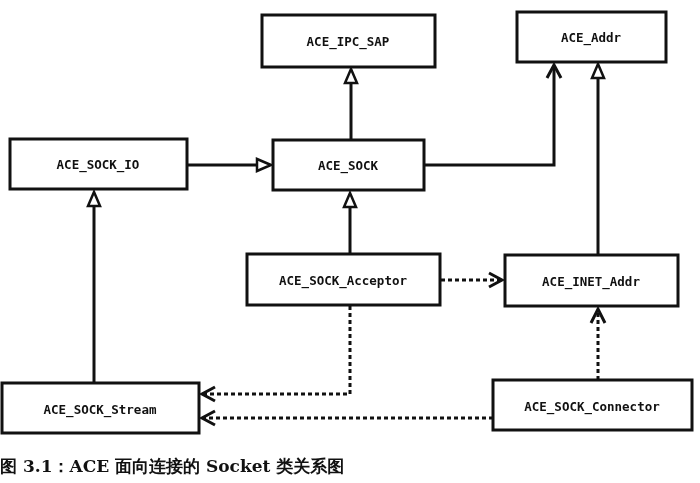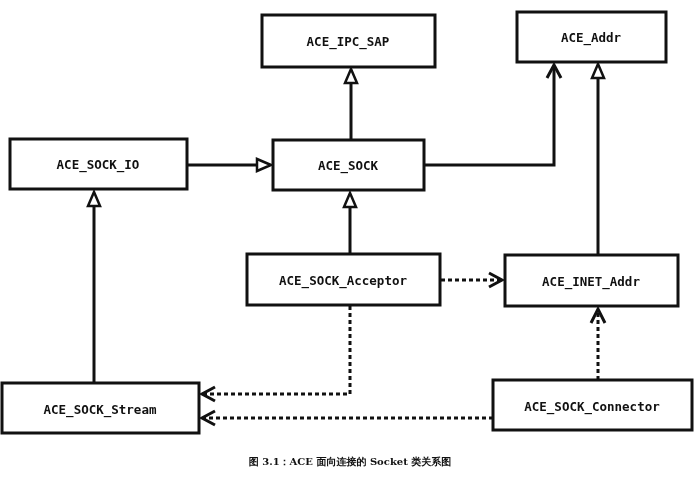--- a/index.html
+++ b/index.html
@@ -10,23 +10,23 @@
       font-family: "DejaVu Sans Mono", "Liberation Mono", monospace;
       font-weight: bold; font-size: 12.5px; fill: #111111;
       text-anchor: middle; dominant-baseline: central;
     }
     .edge-solid { fill: none; stroke: #111111; stroke-width: 3; }
     .edge-dashed { fill: none; stroke: #111111; stroke-width: 3; stroke-dasharray: 4 3; }
     .head-hollow { fill: #ffffff; stroke: #111111; stroke-width: 2.5; }
     .head-open { fill: none; stroke: #111111; stroke-width: 3; }
     .caption {
       position: absolute; left: 0; width: 700px; top: 455px;
-      text-align: center;
+      text-align: left;
       font-family: "DejaVu Serif", "Liberation Serif", serif;
-      font-weight: bold; font-size: 10px; color: #111111;
+      font-weight: bold; font-size: 17px; color: #111111;
     }
   </style>
 </head>
 <body>
 
 <svg id="diagram" viewBox="0 0 700 483" xmlns="http://www.w3.org/2000/svg">
 
   <g>
     <line class="edge-solid" x1="351" y1="140" x2="351" y2="84"></line>
     <polygon class="head-hollow" points="351,69 345,83 357,83"></polygon>

